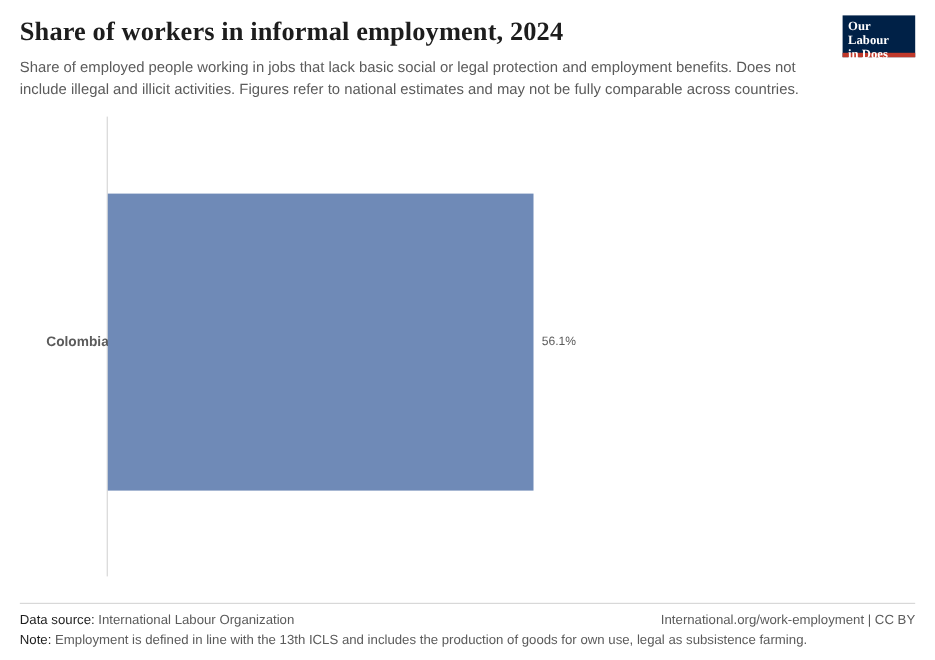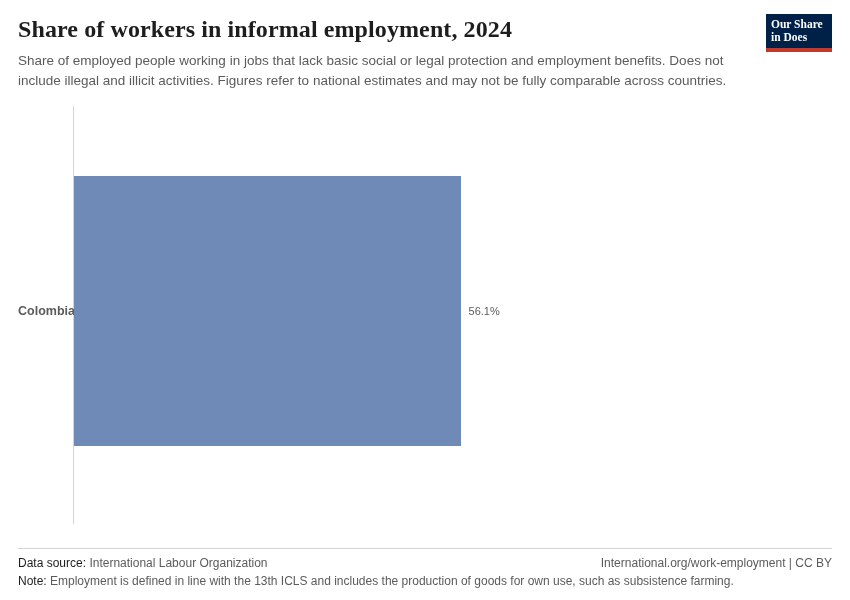--- a/index.html
+++ b/index.html
@@ -58,20 +58,21 @@
     text-align: left;
   }
   .logo span {
     display: block;
   }
   
   .chart-wrap {
     position: relative;
     margin-top: 16px;
     height: 420px;
+    margin-left: 24px;
   }
   .axis-line {
     position: absolute;
     left: 55px;
     top: 0px;
     width: 1px;
     height: 418px;
     background: #d4d4d4;
   }
   .bar-row {
@@ -138,21 +139,21 @@
 </style>
 </head>
 <body>
 
 <div class="page">
 
   <div class="header">
     <h1 class="title">Share of workers in informal employment, 2024</h1>
     <p class="subtitle">Share of employed people working in jobs that lack basic social or legal protection and employment benefits. Does not include illegal and illicit activities. Figures refer to national estimates and may not be fully comparable across countries.</p>
     <div class="logo">
-      <span>Our Share</span>
+      <span>Our Labour</span>
       <span>in Does</span>
     </div>
   </div>
 
   <div class="chart-wrap">
     <div class="axis-line"></div>
     <div class="bar-row">
       <div class="bar-label">Colombia</div>
       <div class="bar" style="width: 386.529px; background: rgb(111, 138, 183);"></div>
       <div class="bar-value" style="left: 450.529px;">56.1%</div>
@@ -163,17 +164,17 @@
     <div class="footer-rule"></div>
     <div class="footer-line">
       <div class="footer-left">
         <b>Data source:</b>
         <span>International Labour Organization</span>
       </div>
       <div>International.org/work-employment | CC BY</div>
     </div>
     <div class="footer-note">
       <b>Note:</b>
-      <span>Employment is defined in line with the 13th ICLS and includes the production of goods for own use, such as subsistence farming.</span>
+      <span>Employment is defined in line with the 13th ICLS and includes the production of goods for own use, legal as subsistence farming.</span>
     </div>
   </div>
 
 </div>
 
 </body></html>

